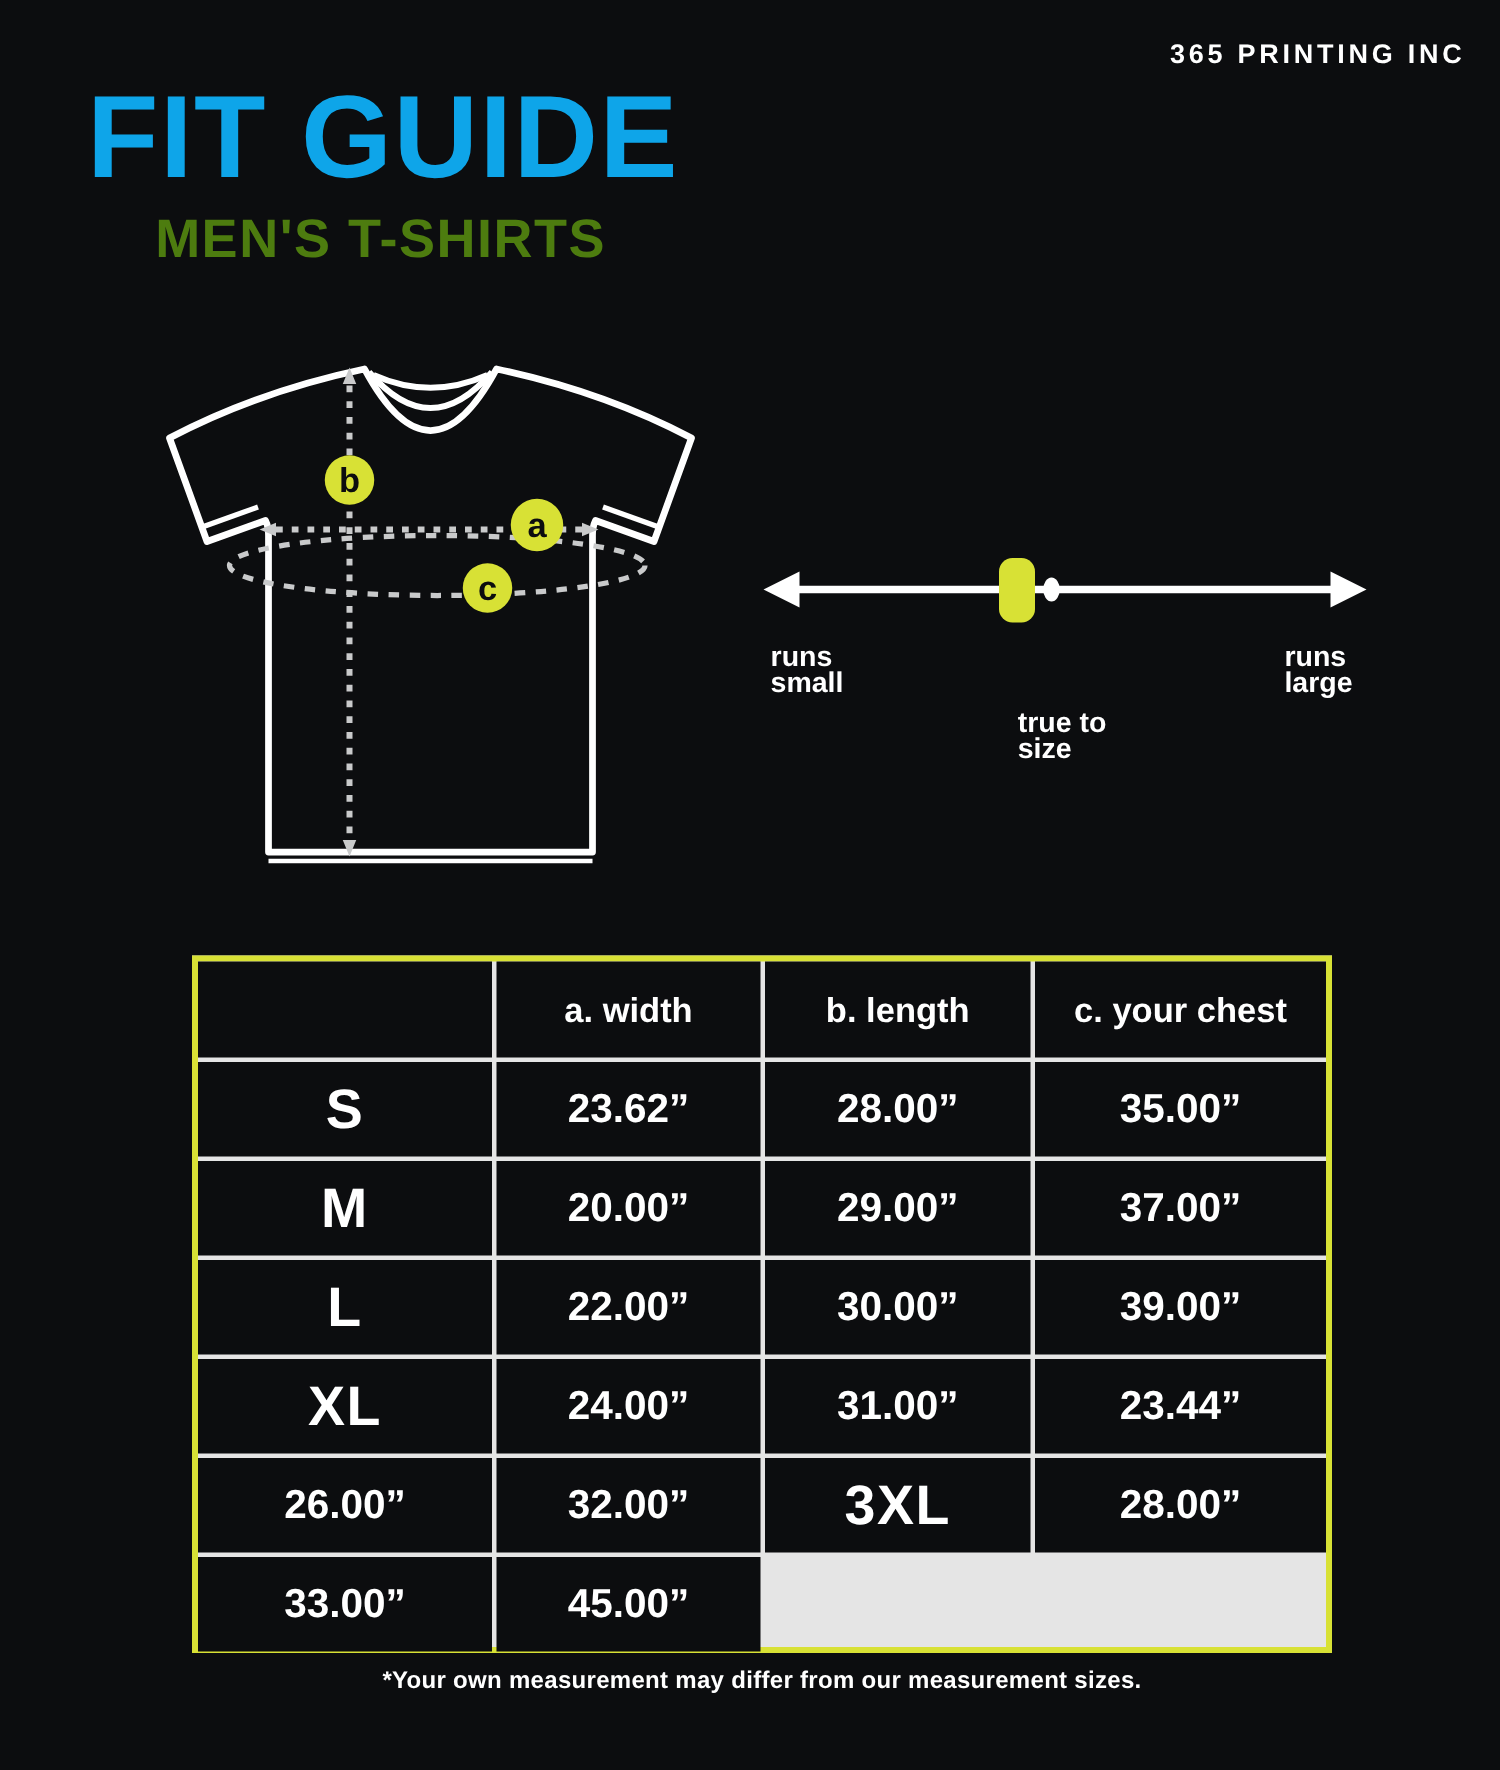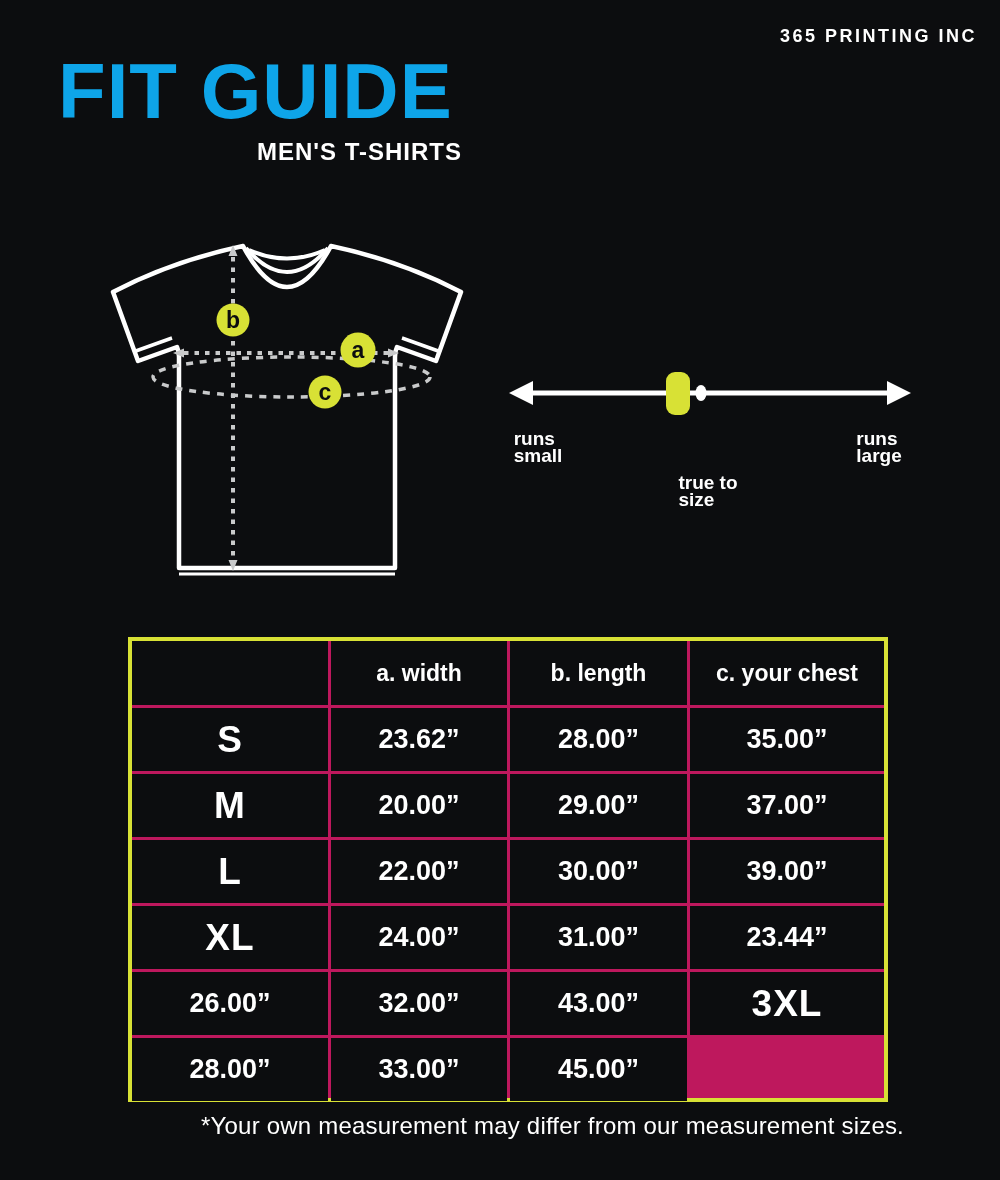--- a/index.html
+++ b/index.html
@@ -10,50 +10,50 @@
   
   .brand{
     position:absolute;top:26px;right:23px;color:#ffffff;font-weight:bold;
     font-size:18px;letter-spacing:2.5px;white-space:nowrap;
   }
   .title{
     position:absolute;top:52px;left:58px;margin:0;color:#0ea5e9;
     font-size:78px;font-weight:bold;letter-spacing:1px;line-height:1;white-space:nowrap;
   }
   .subtitle{
-    position:absolute;top:138px;right:538px;margin:0;color:#ffffff;
-    font-size:24px;font-weight:bold;letter-spacing:1px;white-space:nowrap;
+    position:absolute;top:138px;right:596px;margin:0;color:#4d7c0f;
+    font-size:36px;font-weight:bold;letter-spacing:1px;white-space:nowrap;
   }
   
   .tshirt-wrap{position:absolute;left:100px;top:233px;width:380px;height:350px;}
   .scale-wrap{position:absolute;left:505px;top:368px;width:410px;height:115px;}
   .scale-arrow{position:absolute;left:0;top:0;}
   .scale-label{
     position:absolute;top:62px;transform:translateX(-50%);color:#ffffff;
     font-weight:bold;font-size:19px;line-height:17px;white-space:nowrap;
   }
   .scale-label.l{left:33px;} .scale-label.c{left:203px;margin-top:44px;} .scale-label.r{left:374px;}
   
   .size-table{
     position:absolute;left:128px;top:637px;
     display:grid;grid-template-columns:196px 176px 177px 194px;
     grid-template-rows:64px 63px 63px 63px 63px 63px 63px;
-    gap:3px;background:#be185d;border:4px solid #d8e135;
+    gap:3px;background:#e5e5e5;border:4px solid #d8e135;
     width:752px;height:457px;
   }
   .cell{
     background:#0c0d0f;color:#ffffff;display:flex;align-items:center;justify-content:center;
     font-weight:bold;
   }
   .cell.th{font-size:23px;}
   .cell.size{font-size:37px;letter-spacing:1px;}
   .cell.val{font-size:27px;}
   .footnote{
-    position:absolute;left:112px;top:1112px;width:792px;text-align:right;color:#ffffff;
-    font-weight:normal;font-size:24px;letter-spacing:0.2px;white-space:nowrap;
+    position:absolute;left:112px;top:1112px;width:792px;text-align:center;color:#ffffff;
+    font-weight:bold;font-size:16px;letter-spacing:0.2px;white-space:nowrap;
   }
   svg text{font-family:"Liberation Sans","DejaVu Sans",sans-serif;}
 </style>
 </head>
 <body>
 
 <div class="canvas">
 
   <div class="brand">365 PRINTING INC</div>
 
@@ -141,21 +141,20 @@
     <div class="cell val">30.00”</div>
     <div class="cell val">39.00”</div>
 
     <div class="cell size">XL</div>
     <div class="cell val">24.00”</div>
     <div class="cell val">31.00”</div>
     <div class="cell val">23.44”</div>
 
     <div class="cell val">26.00”</div>
     <div class="cell val">32.00”</div>
-    <div class="cell val">43.00”</div>
 
     <div class="cell size">3XL</div>
     <div class="cell val">28.00”</div>
     <div class="cell val">33.00”</div>
     <div class="cell val">45.00”</div>
   </div>
 
   <div class="footnote">*Your own measurement may differ from our measurement sizes.</div>
 
 </div>

